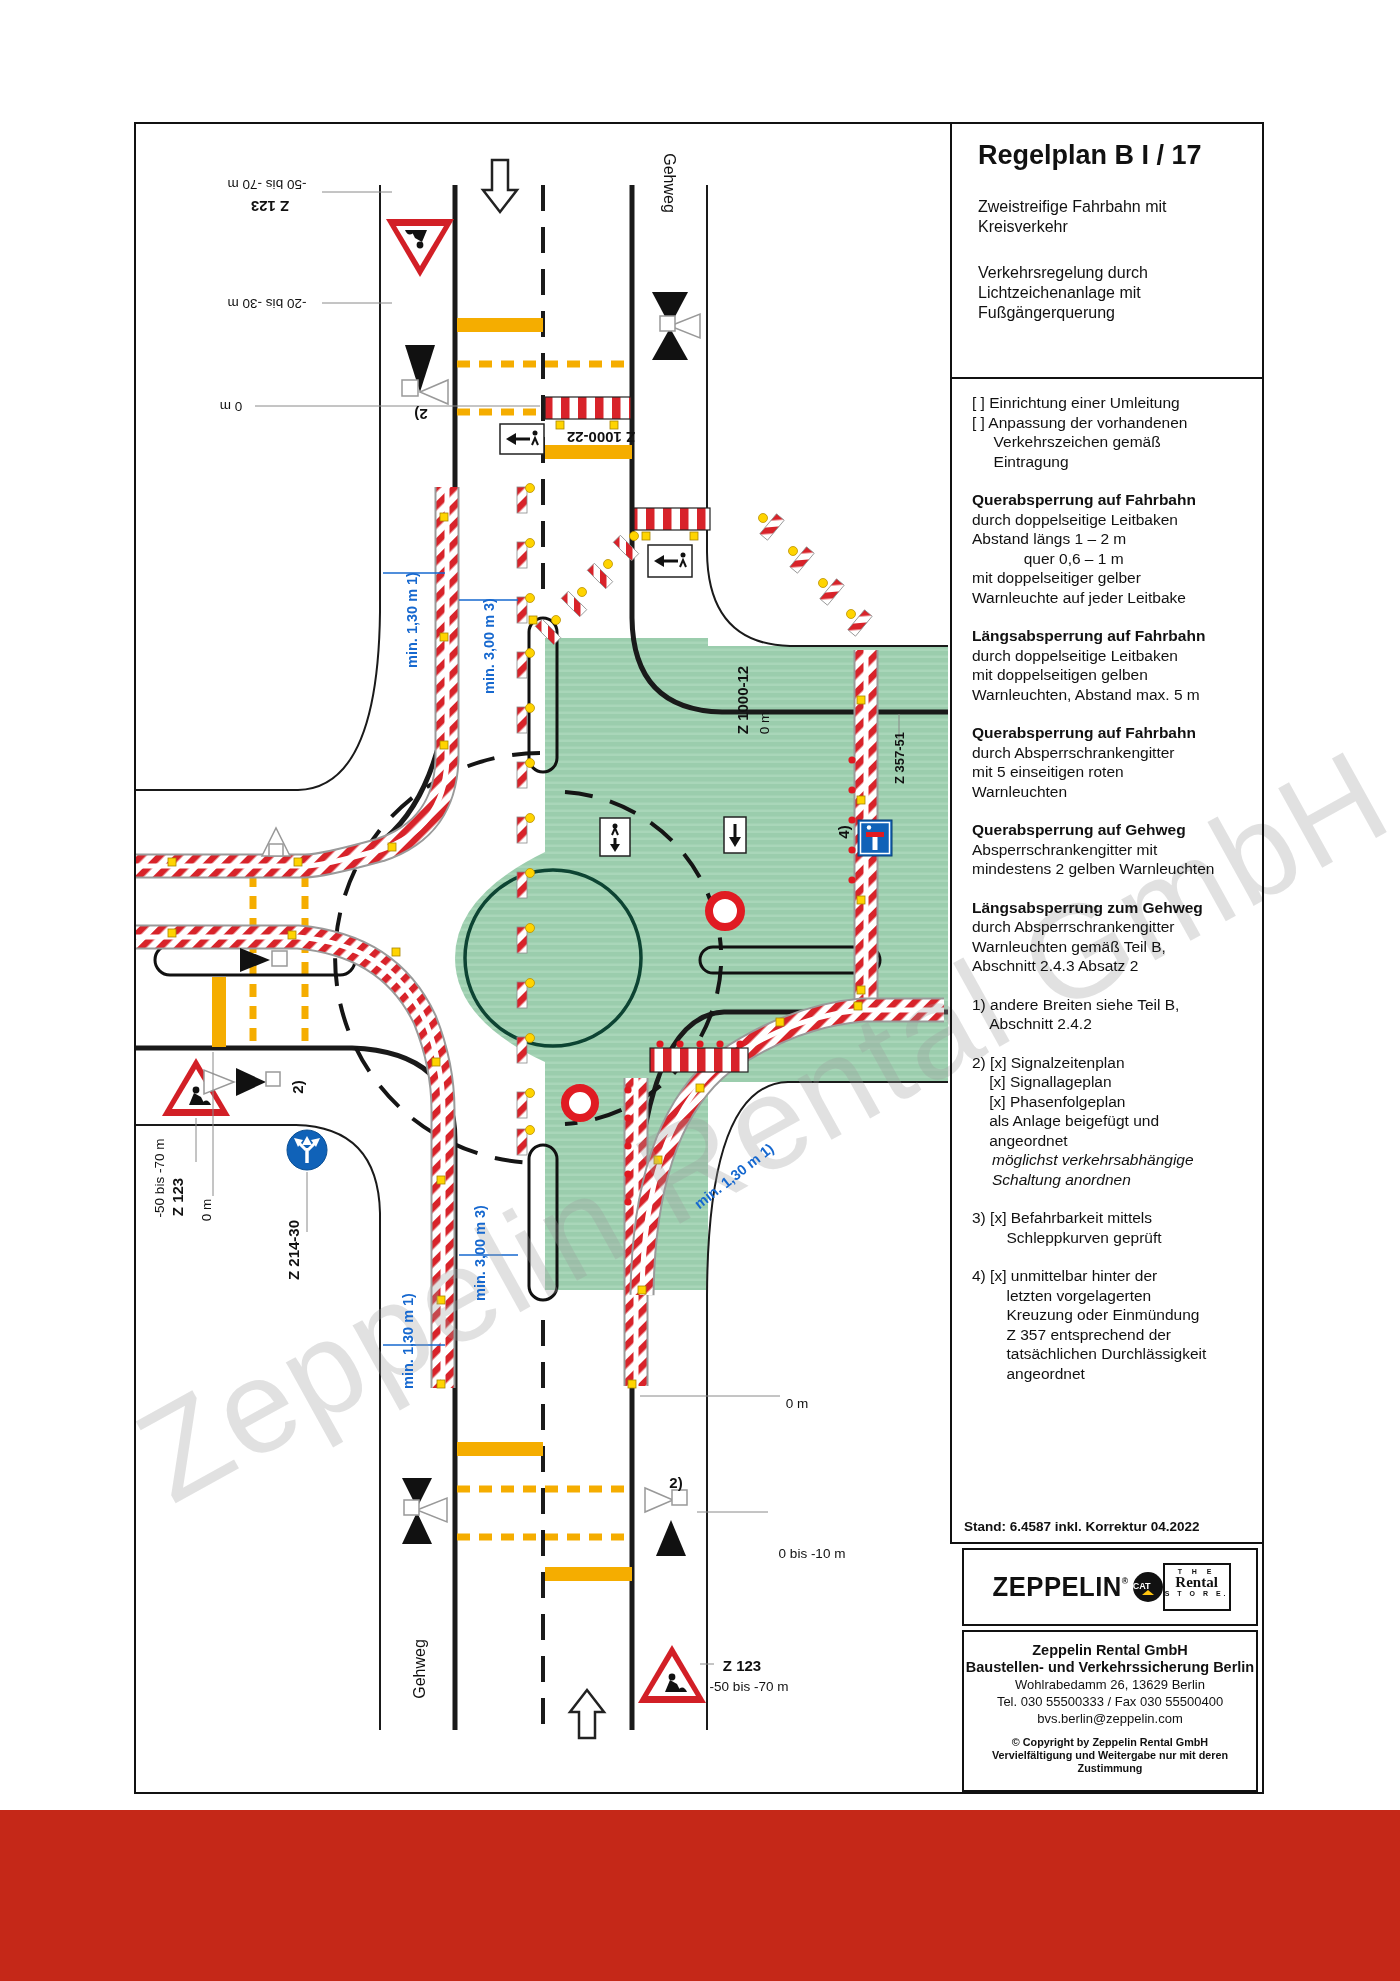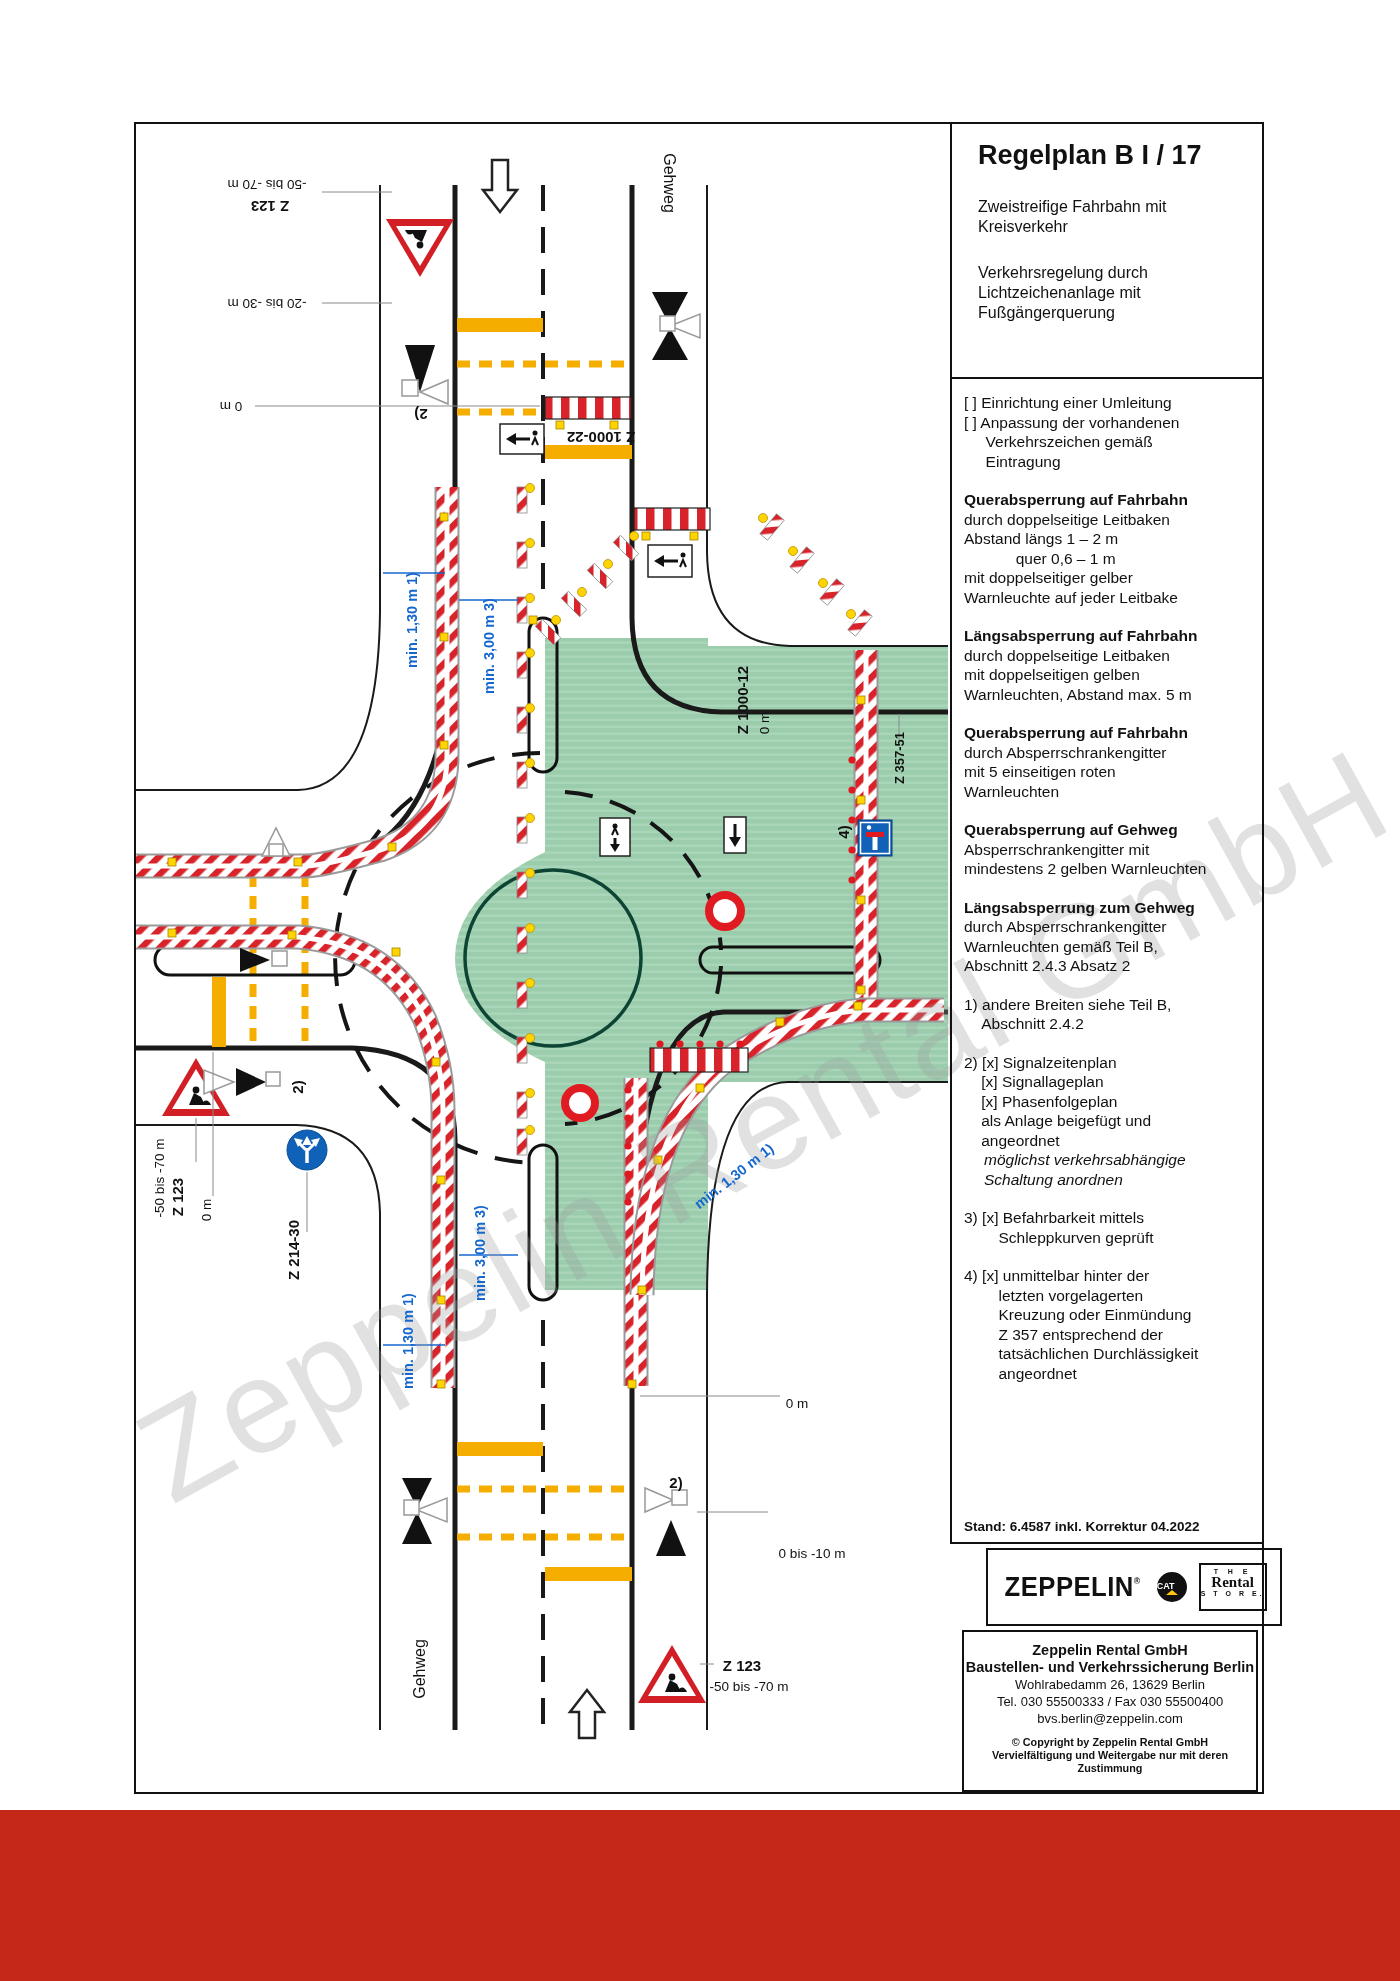--- a/index.html
+++ b/index.html
@@ -13,26 +13,26 @@
   #botbar{left:0;top:1810px;width:1400px;height:171px;background:#c52818;}
   
   .frame{left:134px;top:122px;width:1126px;height:1668px;border:2px solid #111;z-index:3;background:transparent;}
   .pbox{border:2px solid #111;background:transparent;z-index:3;}
   .pre{white-space:pre-wrap;}
   #titlebox{left:950px;top:122px;width:310px;height:253px;padding:0;}
   #titlebox .in{padding:16px 26px;}
   .ptitle{font-size:27px;font-weight:800;letter-spacing:0;}
   .psub{font-size:16px;line-height:20px;margin-top:26px;}
   #bodybox{left:950px;top:377px;width:310px;height:1163px;}
-  #bodybox .in{padding:14px 12px;font-size:15.5px;line-height:19.5px;}
+  #bodybox .in{padding:14px 20px;font-size:15.5px;line-height:19.5px;}
   .blk{margin-bottom:19px;}
   .bh{font-weight:800;}
   .ital{font-style:italic;margin-left:20px;}
   .stand{position:absolute;left:12px;bottom:8px;font-size:13.5px;font-weight:700;}
-  #logobox{left:962px;top:1548px;width:292px;height:74px;display:flex;align-items:center;justify-content:center;gap:12px;margin-left:24px;}
+  #logobox{left:962px;top:1548px;width:292px;height:74px;display:flex;align-items:center;justify-content:center;}
   .brand-mini{font-size:27px;font-weight:800;letter-spacing:.5px;transform:scaleX(.95);white-space:nowrap;}
   .brand-mini sup{font-size:9px;vertical-align:12px;}
   .catmini{position:relative;width:30px;height:30px;background:#111;border-radius:50%;flex:none;}
   .catmini .w{position:absolute;left:0;top:9px;width:18px;text-align:center;color:#fff;font-size:9px;font-weight:800;}
   .catmini .tri{position:absolute;left:9px;top:18px;width:0;height:0;border-left:6px solid transparent;
                 border-right:6px solid transparent;border-bottom:5px solid #ffc510;}
   .rentmini{width:68px;height:48px;border:2px solid #111;text-align:center;flex:none;padding-top:3px;box-sizing:border-box;}
   .rentmini .the{font-size:7px;letter-spacing:4px;font-weight:700;}
   .rentmini .ren{font-family:"Liberation Serif",serif;font-size:15px;font-weight:700;line-height:15px;}
   .rentmini .sto{font-size:7px;letter-spacing:3px;font-weight:700;}

